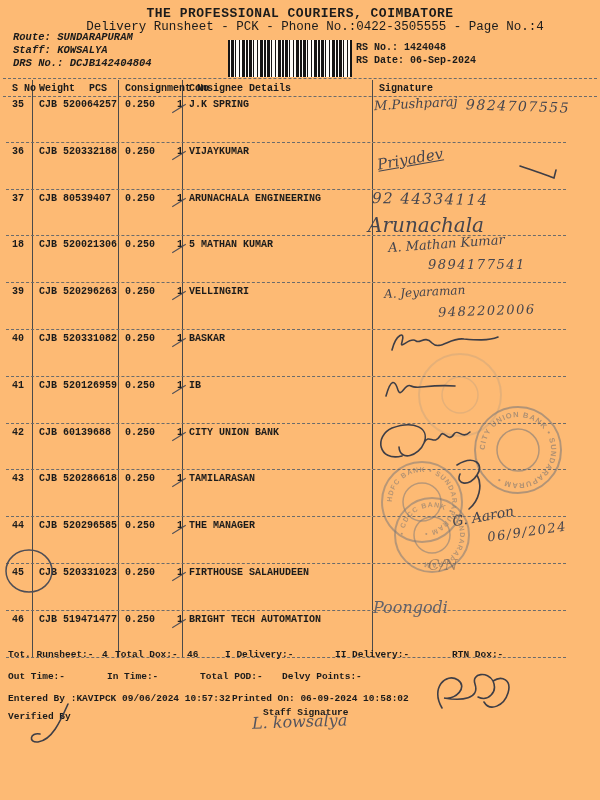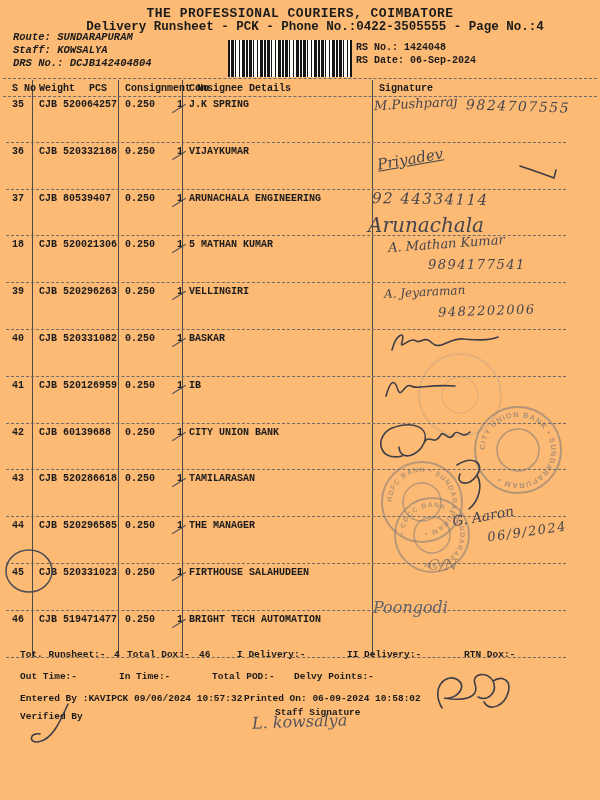--- a/index.html
+++ b/index.html
@@ -2,40 +2,40 @@
 <html><head>
 <meta charset="utf-8">
 <style>
   html,body{margin:0;padding:0;background:#d8d8d4;}
   .sheet{position:relative;width:600px;height:800px;background:#fdba74;overflow:hidden;
          font-family:"Liberation Mono",monospace;color:#1b1b1b;}
   
   .title{position:absolute;left:0;top:6px;width:600px;text-align:center;
          font-size:13px;font-weight:bold;letter-spacing:.5px;}
   .subtitle{position:absolute;left:30px;top:20px;width:570px;text-align:center;
-         font-size:12.5px;font-weight:bold;}
+         font-size:12.5px;font-weight:normal;}
   .hleft{position:absolute;left:13px;top:31px;font-size:10.5px;font-weight:bold;line-height:13px;white-space:nowrap;font-style:italic;}
   .hright{position:absolute;left:356px;top:41px;font-size:10px;font-weight:bold;line-height:13px;white-space:nowrap;}
   .barcode{position:absolute;left:228px;top:40px;width:124px;height:37px;
     background:repeating-linear-gradient(90deg,#141414 0 2px,#fcfbf7 2px 3px,#141414 3px 6px,#fcfbf7 6px 7px,
       #141414 7px 8px,#fcfbf7 8px 11px,#141414 11px 12px,#fcfbf7 12px 14px,#141414 14px 17px,#fcfbf7 17px 18px);}
   .dashline{position:absolute;left:3px;width:594px;border-top:1px dashed #6b6b6b;height:0;}
   
   .tbl{position:absolute;left:6px;top:80px;width:560px;font-size:10px;font-weight:bold;}
   .tr{display:grid;grid-template-columns:27px 86px 64px 190px 1fr;grid-auto-rows:45.8px;
       border-bottom:1px dashed #6b6b6b;}
   .tr.th{height:16px;border-bottom:none;}
   .td{padding:3px 0 0 6px;border-right:1px solid #4a4a4a;overflow:visible;position:relative;white-space:nowrap;}
   .td.c5{border-right:none;}
   .td .pcs{margin-left:22px;}
   .th .pcs{margin-left:14px;}
   .tick{position:absolute;left:-12px;top:12px;width:16px;height:0;border-bottom:1.5px solid #4e4e56;
         transform:rotate(-32deg);}
   
-  .foot{position:absolute;left:12px;top:0;width:508px;height:800px;font-size:9.5px;font-weight:bold;pointer-events:none;text-align:center;}
+  .foot{position:absolute;left:0;top:0;width:508px;height:800px;font-size:9.5px;font-weight:bold;pointer-events:none;text-align:center;}
   .foot span{position:absolute;white-space:nowrap;}
   
   .ovl{position:absolute;left:0;top:0;width:600px;height:800px;pointer-events:none;}
   .hw{position:absolute;font-family:"DejaVu Serif",serif;font-style:italic;color:#45454e;white-space:nowrap;}
   .hw.num{letter-spacing:1.5px;}
   .stamp{position:absolute;opacity:.55;}
   .stamp text{font-family:"Liberation Sans",sans-serif;font-weight:bold;fill:#6e6e72;}
   svg.scrib path{fill:none;stroke:#3e3e46;stroke-width:1.6;stroke-linecap:round;}
 </style>
 </head>

